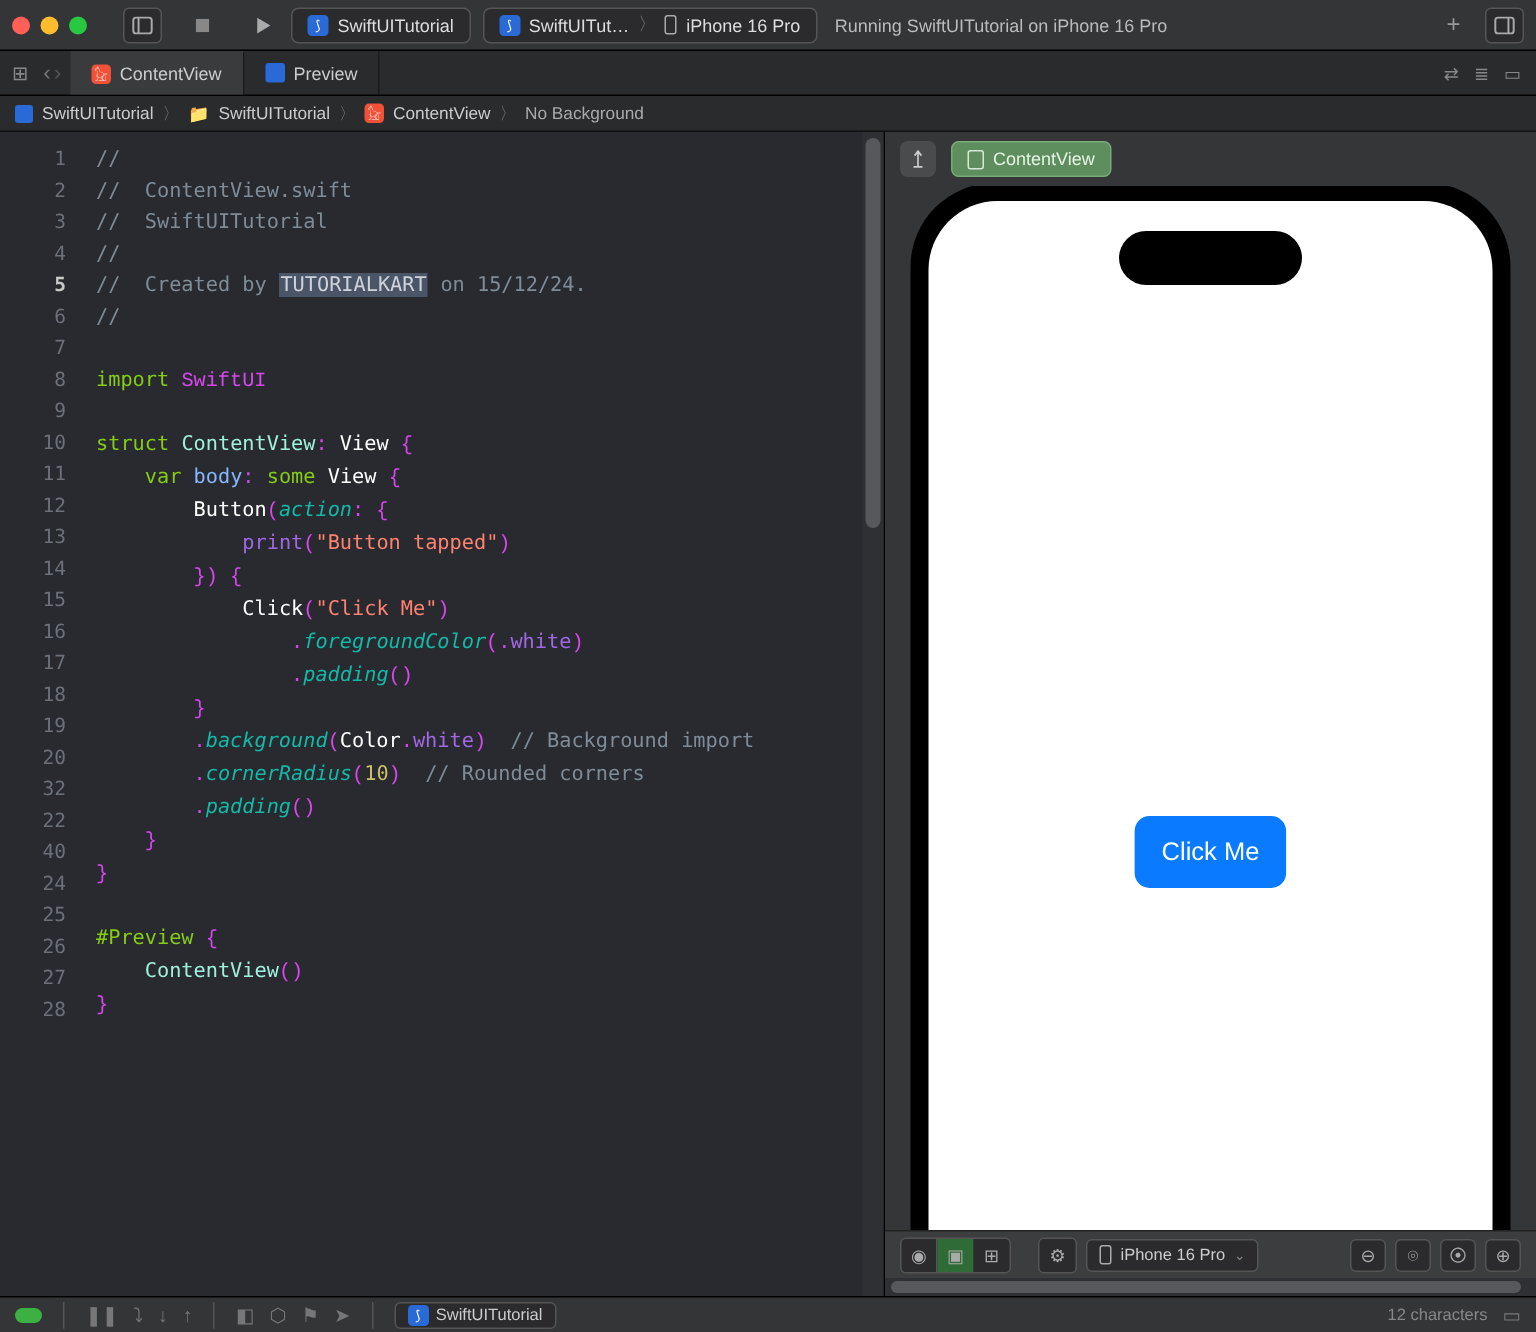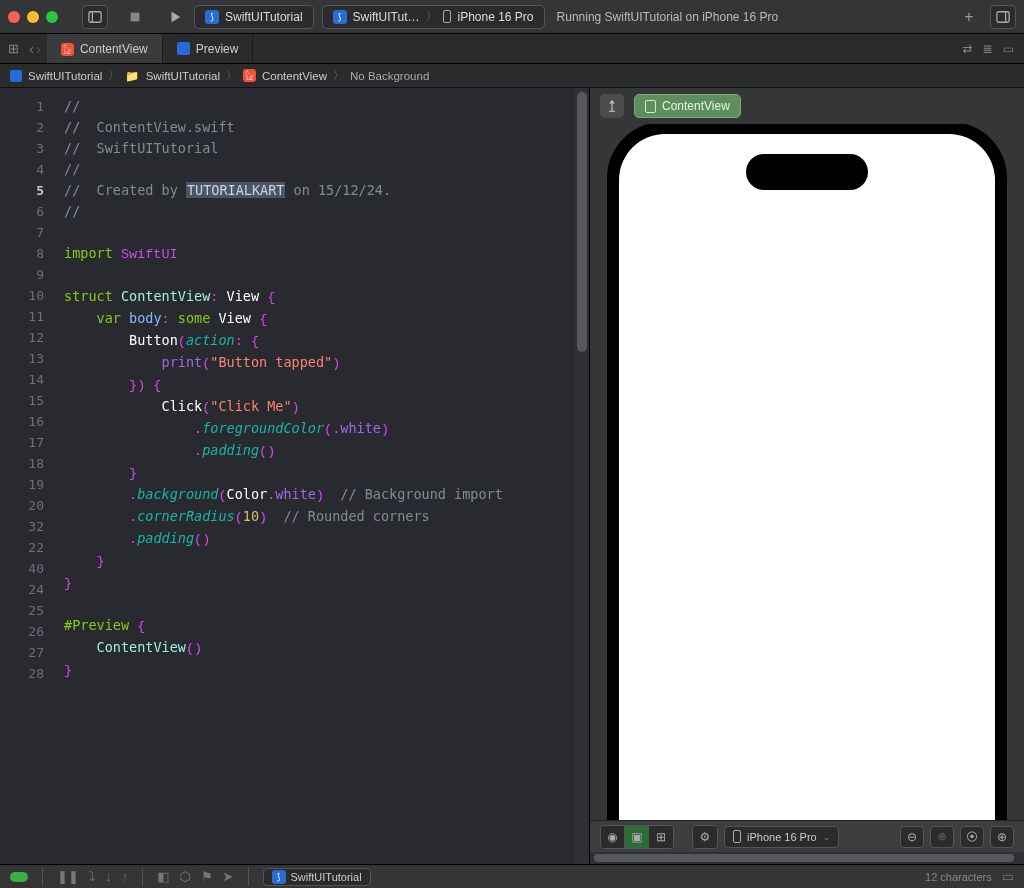--- a/index.html
+++ b/index.html
@@ -291,20 +291,21 @@
       </div>
       <div class="cv-pill">
         <span class="ico"></span>
         <span>ContentView</span>
       </div>
     </div>
     <div class="canvas-area">
       <div class="phone">
         <div class="phone-inner">
           <div class="dynamic-island"></div>
+          <div class="clickme">Click Me</div>
         </div>
       </div>
     </div>
     <div class="preview-toolbar">
       <div class="pt-seg">
         <div class="seg split">◉</div>
         <div class="seg on" style="background:#2f6b36">▣</div>
         <div class="seg">⊞</div>
       </div>
       <div style="width:6px"></div>

